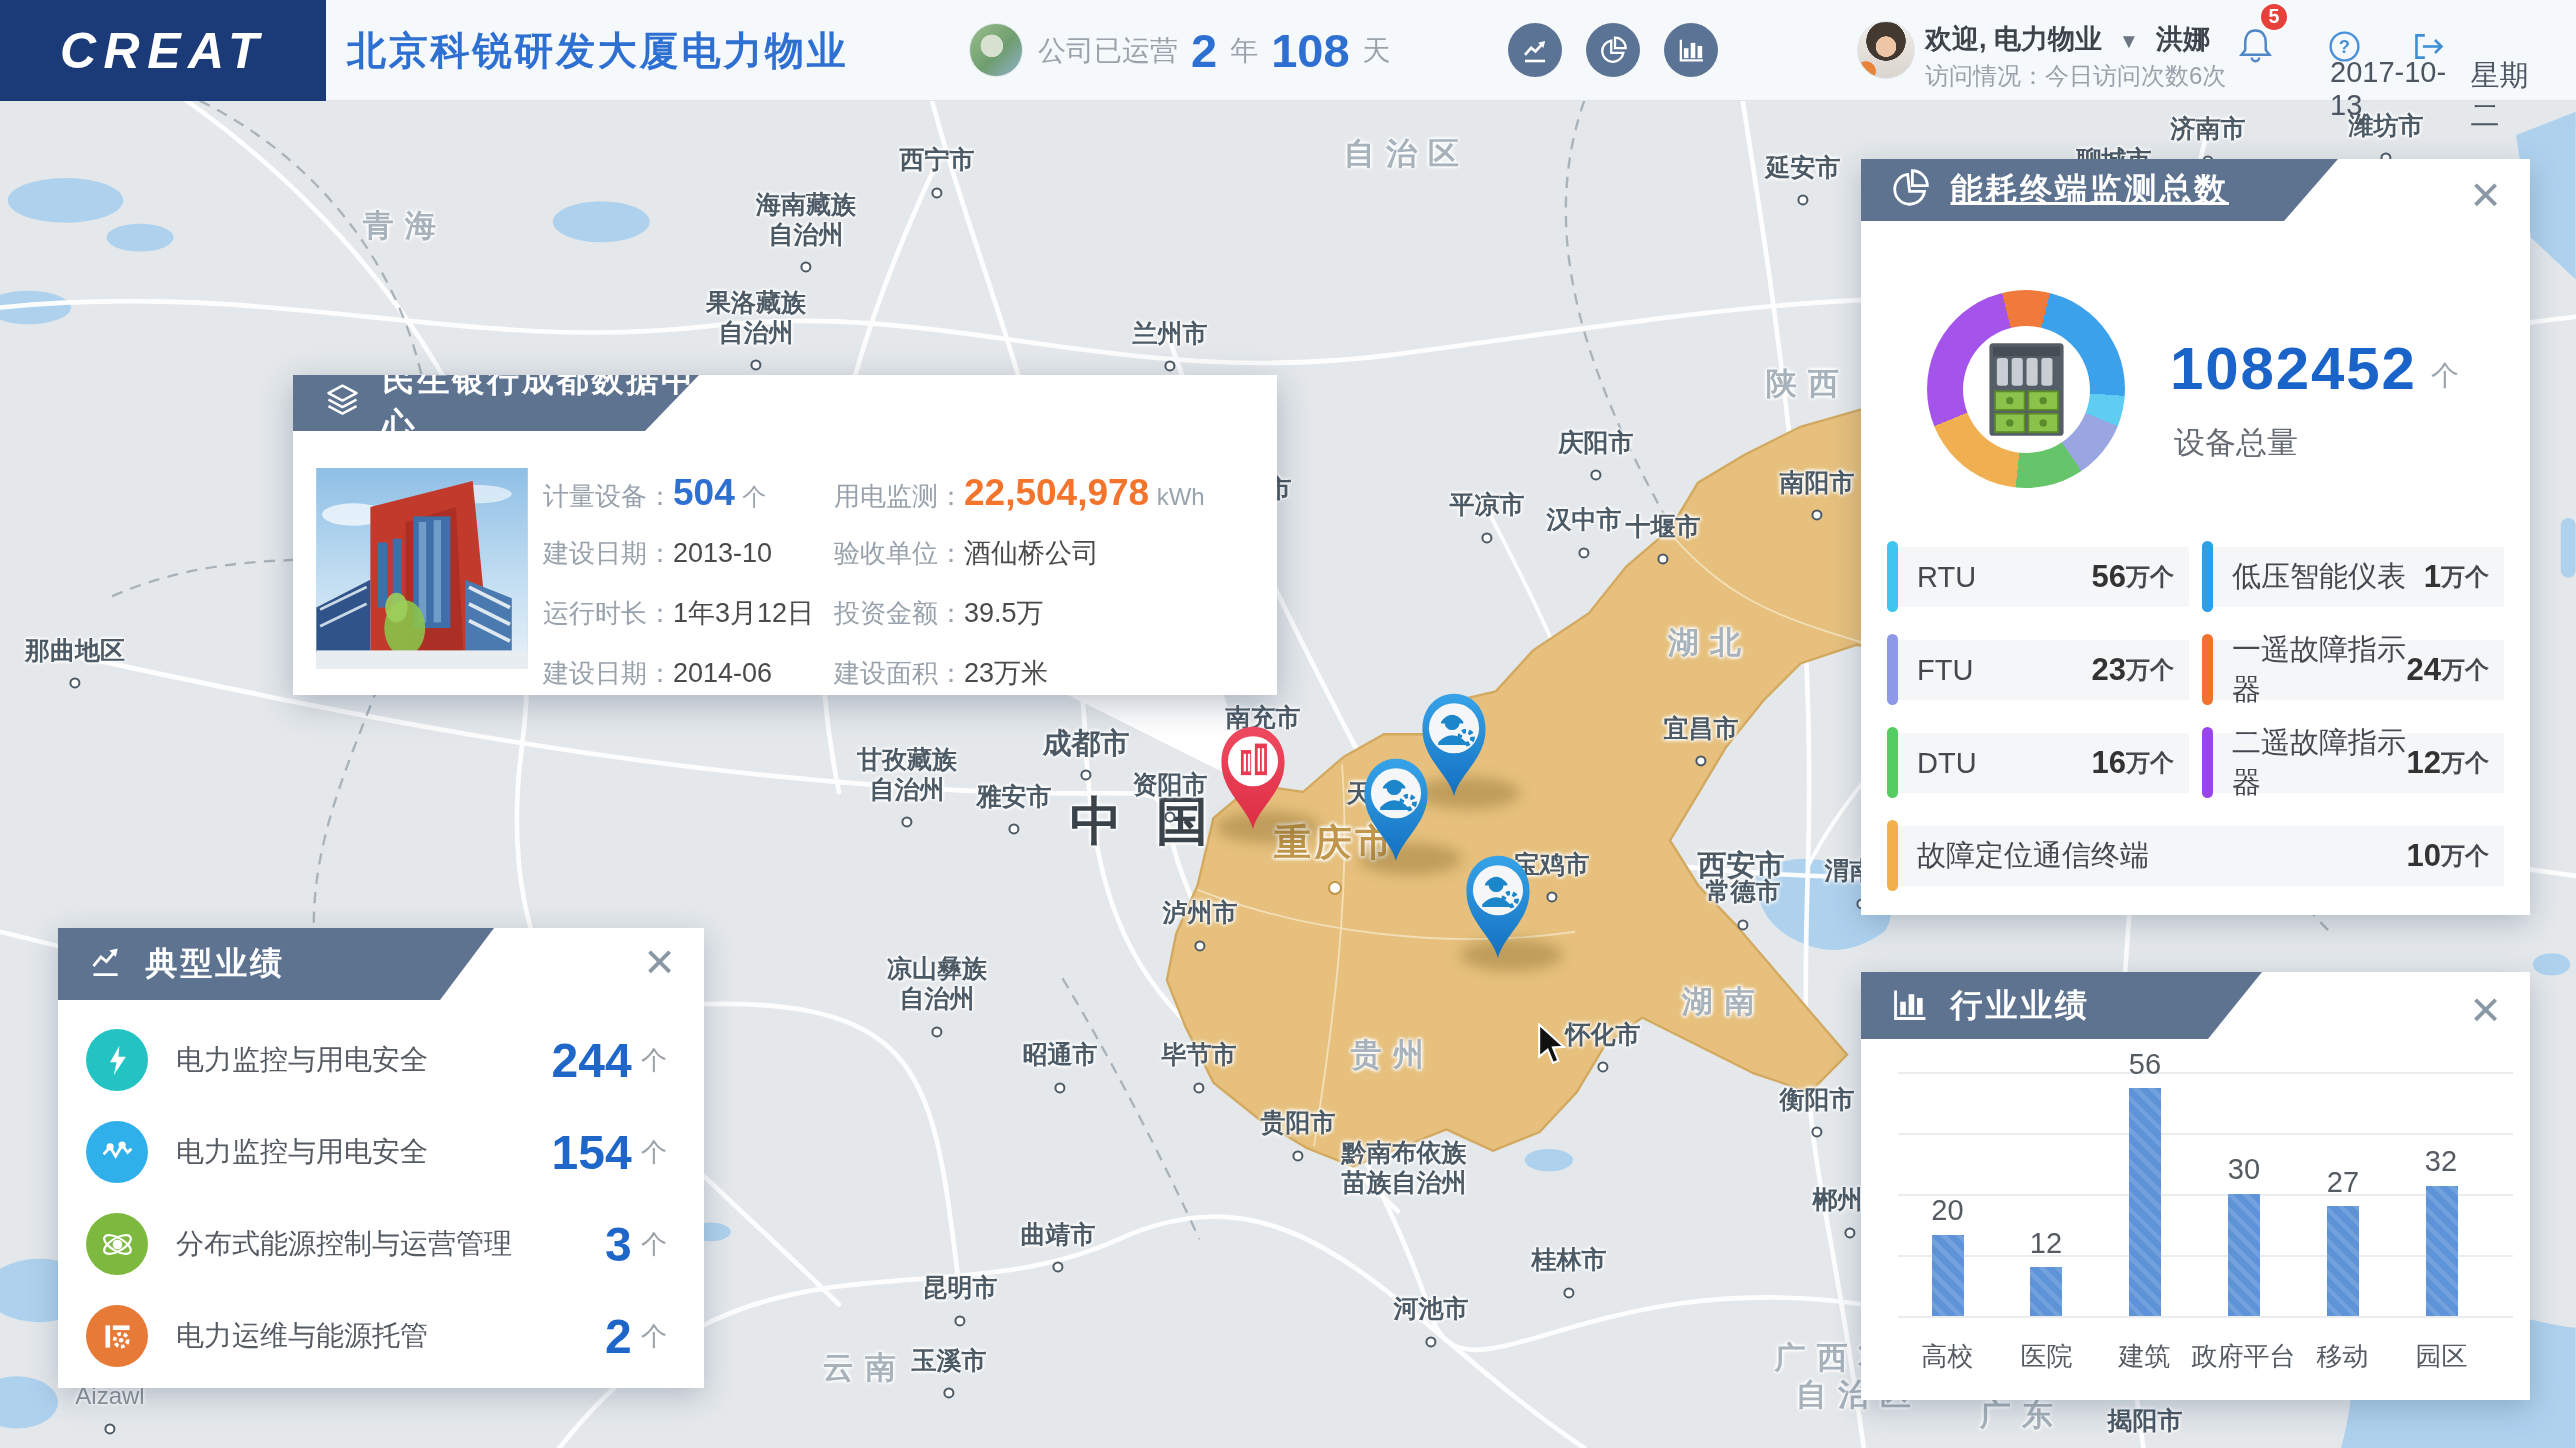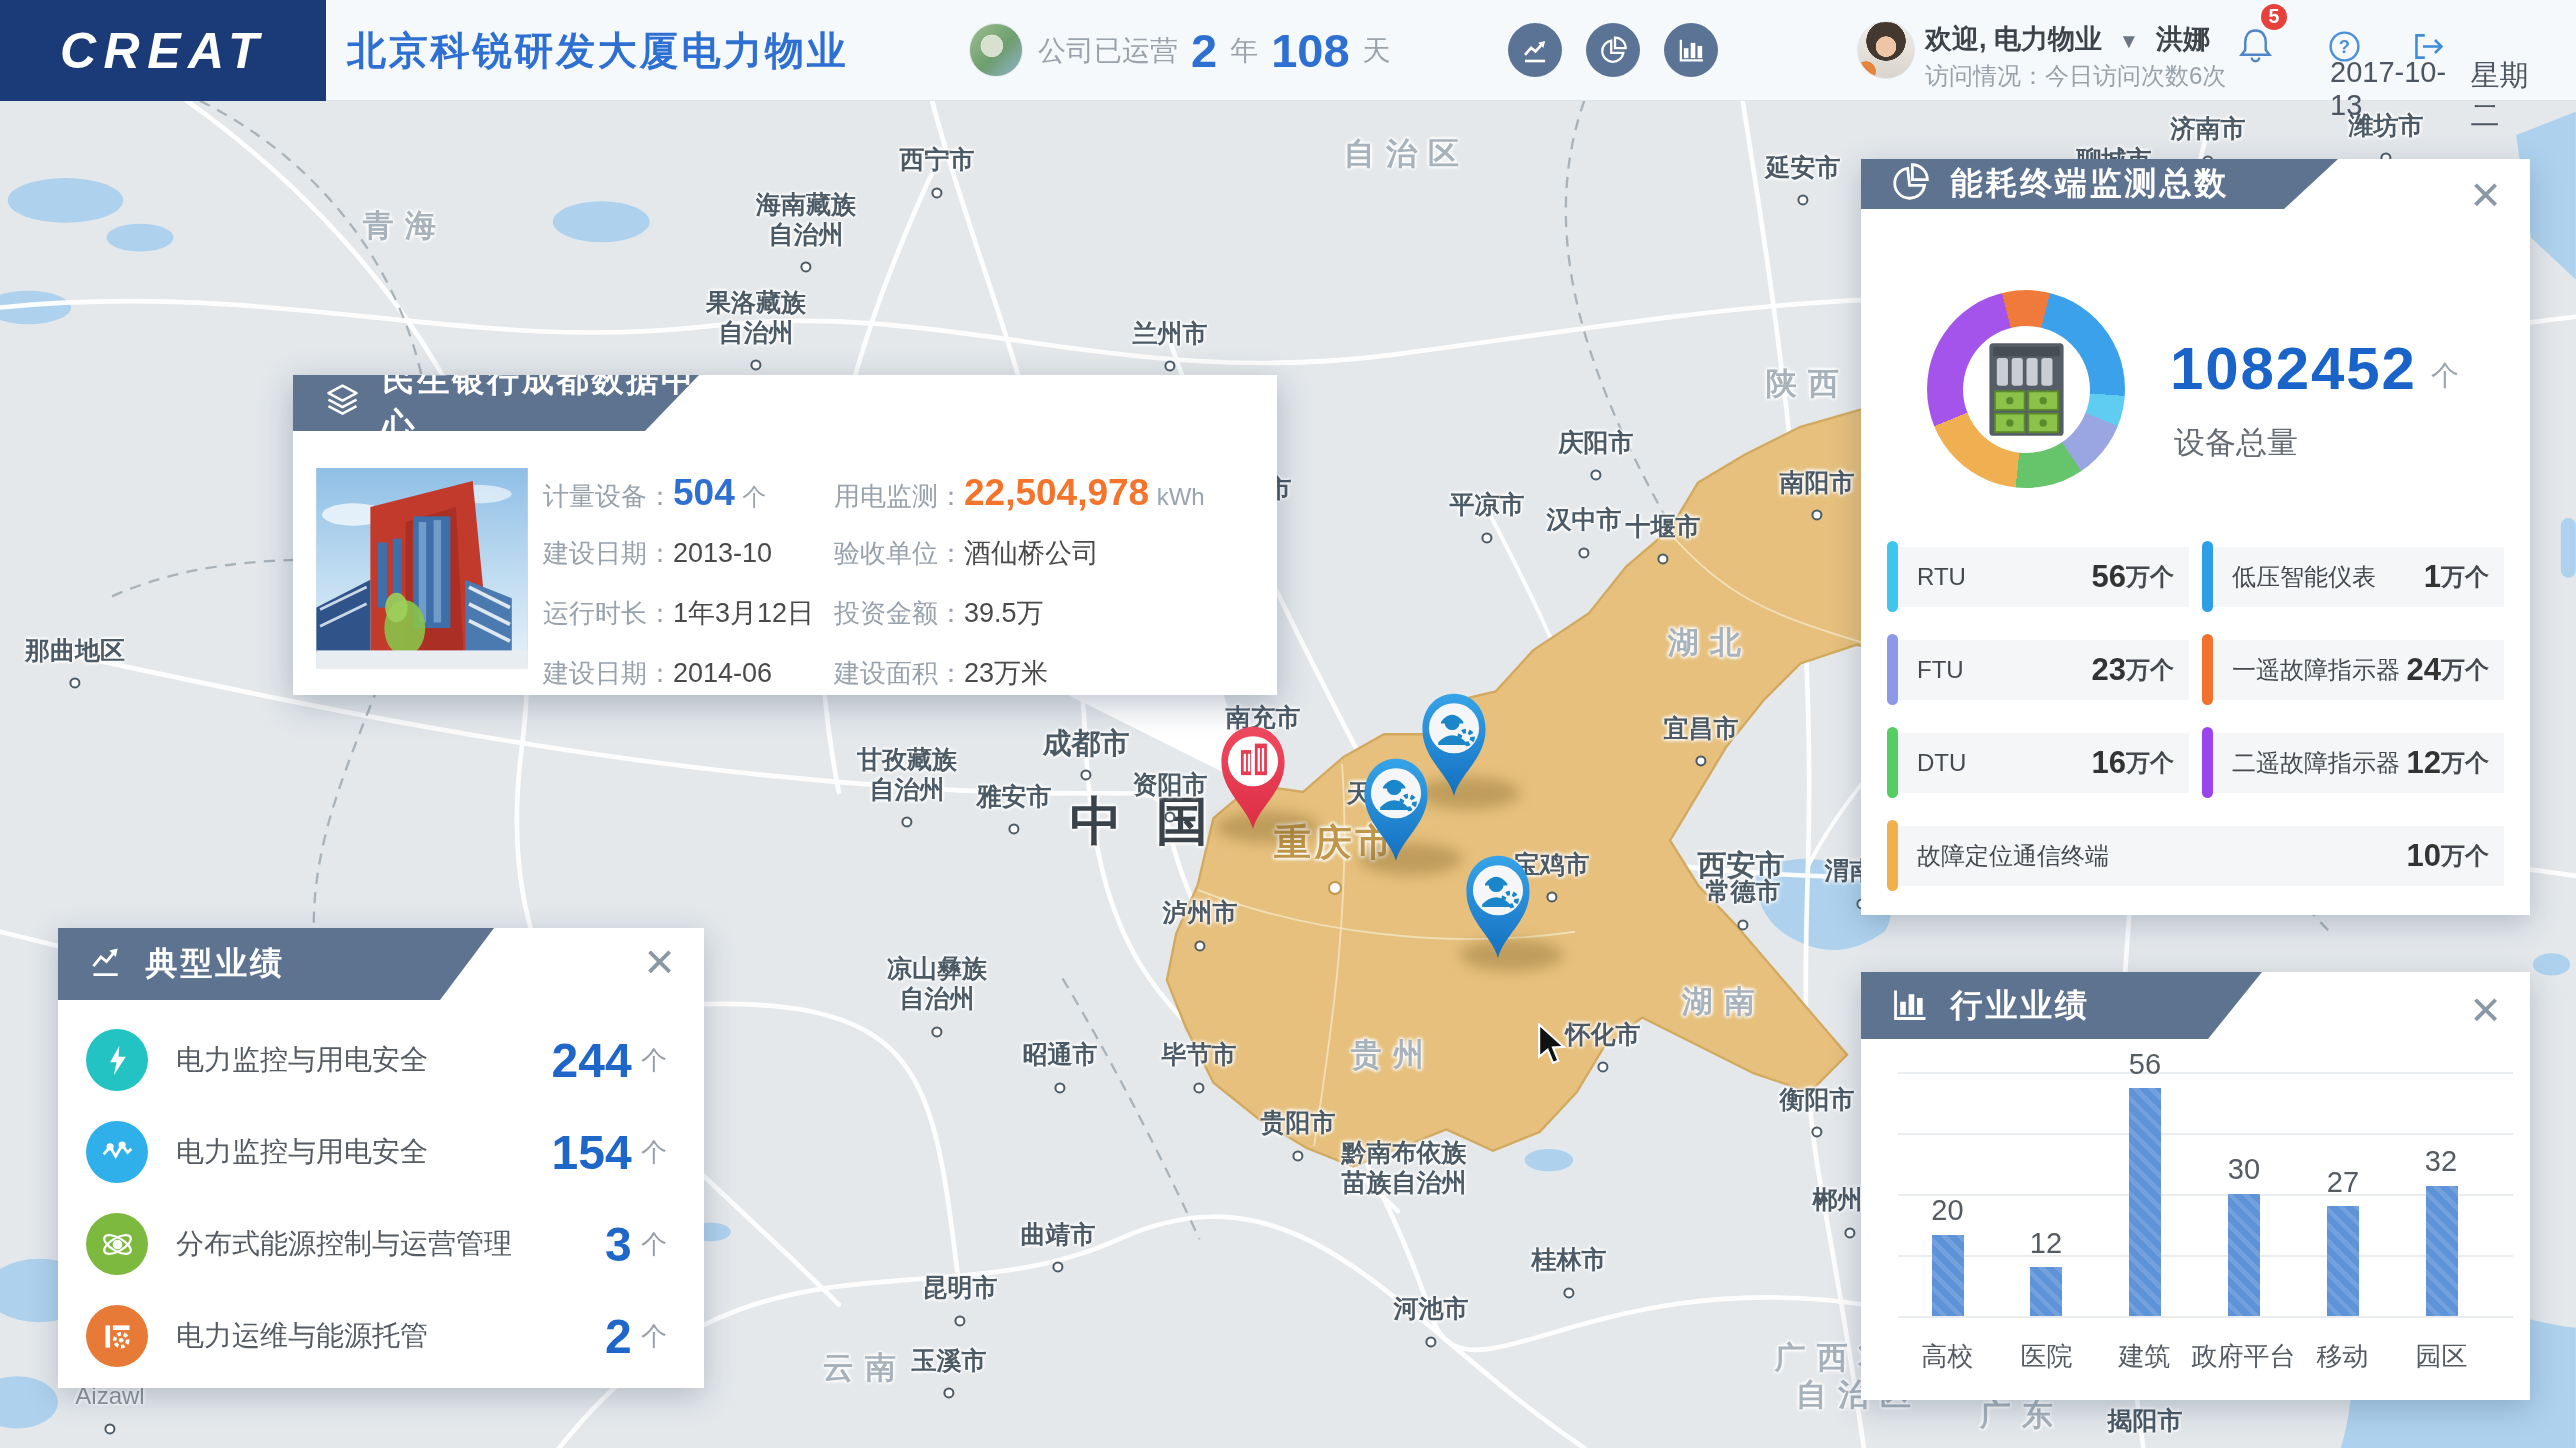--- a/index.html
+++ b/index.html
@@ -57,35 +57,35 @@
   #perf-rows { position:absolute; left:28px; top:86px; right:37px; }
   .perf-row { display:flex; align-items:center; height:92px; }
   .perf-icon { width:62px; height:62px; border-radius:50%; flex:0 0 62px; display:flex;
                align-items:center; justify-content:center; }
   .perf-label { margin-left:28px; font-size:28px; color:#555b63; }
   .perf-value { margin-left:auto; font-size:48px; font-weight:bold; color:#1f66c9; }
   .perf-unit { font-size:26px; color:#99a0a8; margin-left:9.3px; }
 
   
   #term-panel { left:1861px; top:159px; width:669px; height:756px; }
-  #term-panel .panel-head { width:477px; height:50px; }
+  #term-panel .panel-head { width:477px; height:62px;text-decoration:underline; }
   #donut { position:absolute; left:66px; top:131px; width:198px; height:198px; border-radius:50%; }
   #donut-hole { position:absolute; left:102px; top:167px; width:127px; height:127px; border-radius:50%;
                 background:#fff; display:flex; align-items:center; justify-content:center; }
   #term-total-num { position:absolute; left:309px; top:175px; font-size:60px; font-weight:bold;
                     color:#1a63c8; letter-spacing:1.9px; }
   #term-total-unit { position:absolute; left:570px; top:198px; font-size:28px; color:#9aa4ae; }
   #term-total-label { position:absolute; left:313px; top:263px; font-size:31px; color:#666c74; }
   #term-grid { position:absolute; left:26px; top:388px; width:617px; display:grid;
                grid-template-columns:302px 302px; column-gap:13px; row-gap:33px; }
   .term-row { position:relative; height:60px; background:#f4f6f7; display:flex; align-items:center;
               padding:0 15px 0 30px; }
   .term-row.full { grid-column:1 / -1; }
   .term-bar { position:absolute; left:0; top:-5.6px; width:11.2px; height:71px; border-radius:5.6px; }
-  .term-label { flex:1; font-size:24px; color:#45494f; }
+  .term-label { flex:1; font-size:29px; color:#45494f; }
   .term-value { font-size:31px; font-weight:bold; color:#333; }
   .term-unit { font-size:24px; font-weight:bold; color:#45494f; }
 
   
   #ind-panel { left:1861px; top:972px; width:669px; height:428px; }
   #ind-panel .panel-head { width:401px; height:67px; }
   #chart { position:absolute; left:37px; top:100px; width:615px; height:244px; }
   .gridline { position:absolute; left:0; right:0; height:1.9px; background:#e9edf0; }
   .bar { position:absolute; bottom:0; width:32px;
          background:repeating-linear-gradient(45deg,#5f93d8 0 6.5px,#6f9fdd 6.5px 11.2px); }

